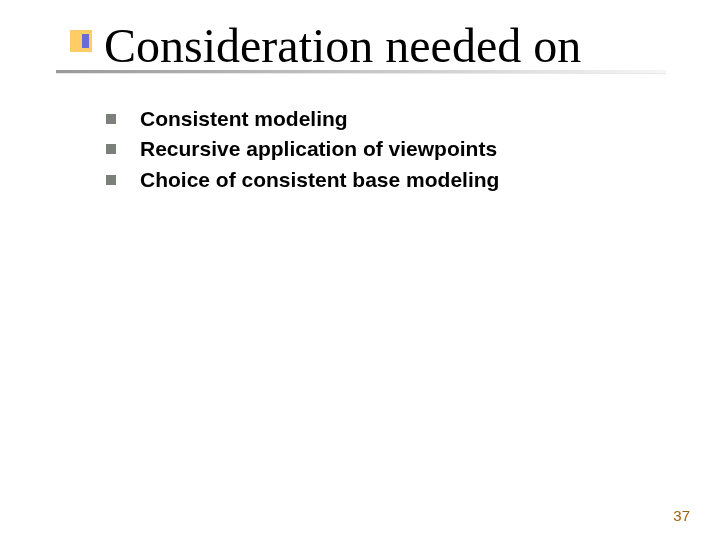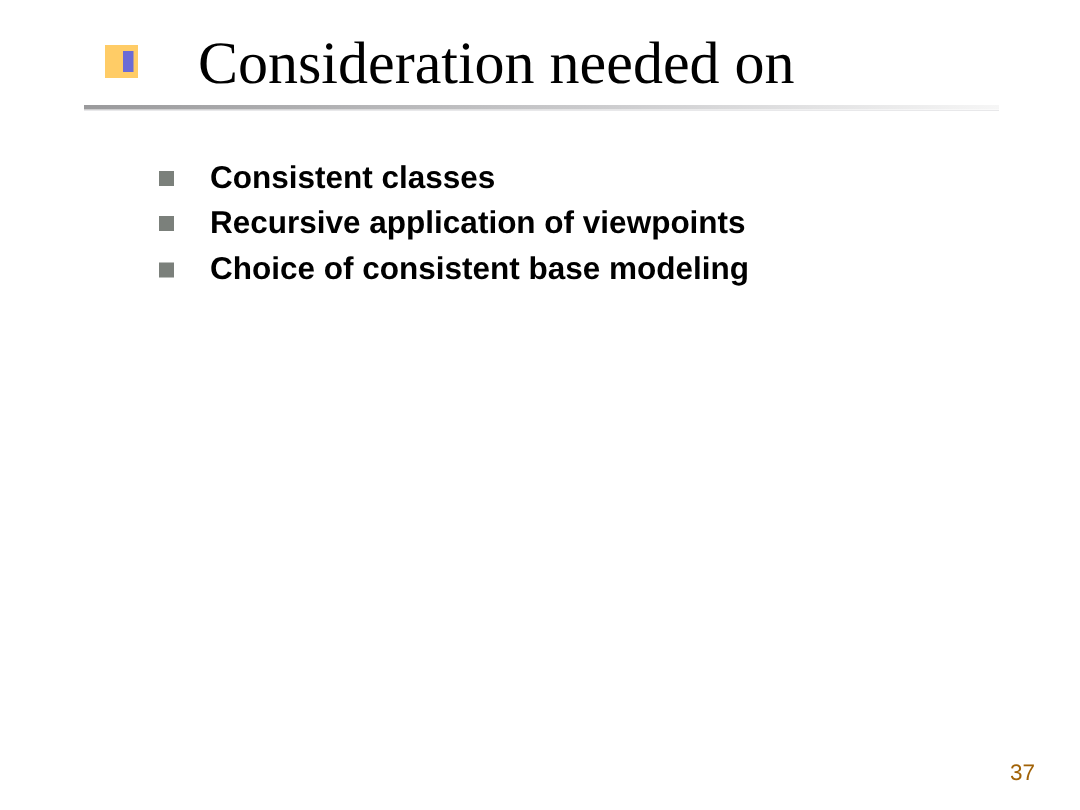--- a/index.html
+++ b/index.html
@@ -32,25 +32,24 @@
     width: 7px;
     height: 14px;
     background: #6b6bd6;
     z-index: 2;
   }
   .title-text {
     position: absolute;
     left: 104px;
     top: -2px;
     font-family: "Times New Roman", Times, serif;
-    font-size: 40px;
+    font-size: 48px;
     color: #000;
     font-weight: 400;
     white-space: nowrap;
-    margin-left: 28px;
   }
   .underline {
     position: absolute;
     left: 56px;
     top: 50px;
     width: 610px;
     height: 3px;
     background: linear-gradient(to right, #9a9a9c 0%, #cfcfd1 60%, #f6f6f6 100%);
     box-shadow: 0 1px 0 #e8e8ea;
   }
@@ -93,21 +92,21 @@
 <div class="title-wrap">
   <div class="accent-block"></div>
   <div class="accent-stripe"></div>
   <div class="title-text">Consideration needed on</div>
   <div class="underline"></div>
 </div>
 
 <div class="bullets">
   <div class="bullet-row">
     <div class="bullet-square"></div>
-    <div class="bullet-text">Consistent classes</div>
+    <div class="bullet-text">Consistent modeling</div>
   </div>
   <div class="bullet-row">
     <div class="bullet-square"></div>
     <div class="bullet-text">Recursive application of viewpoints</div>
   </div>
   <div class="bullet-row">
     <div class="bullet-square"></div>
     <div class="bullet-text">Choice of consistent base modeling</div>
   </div>
 </div>

